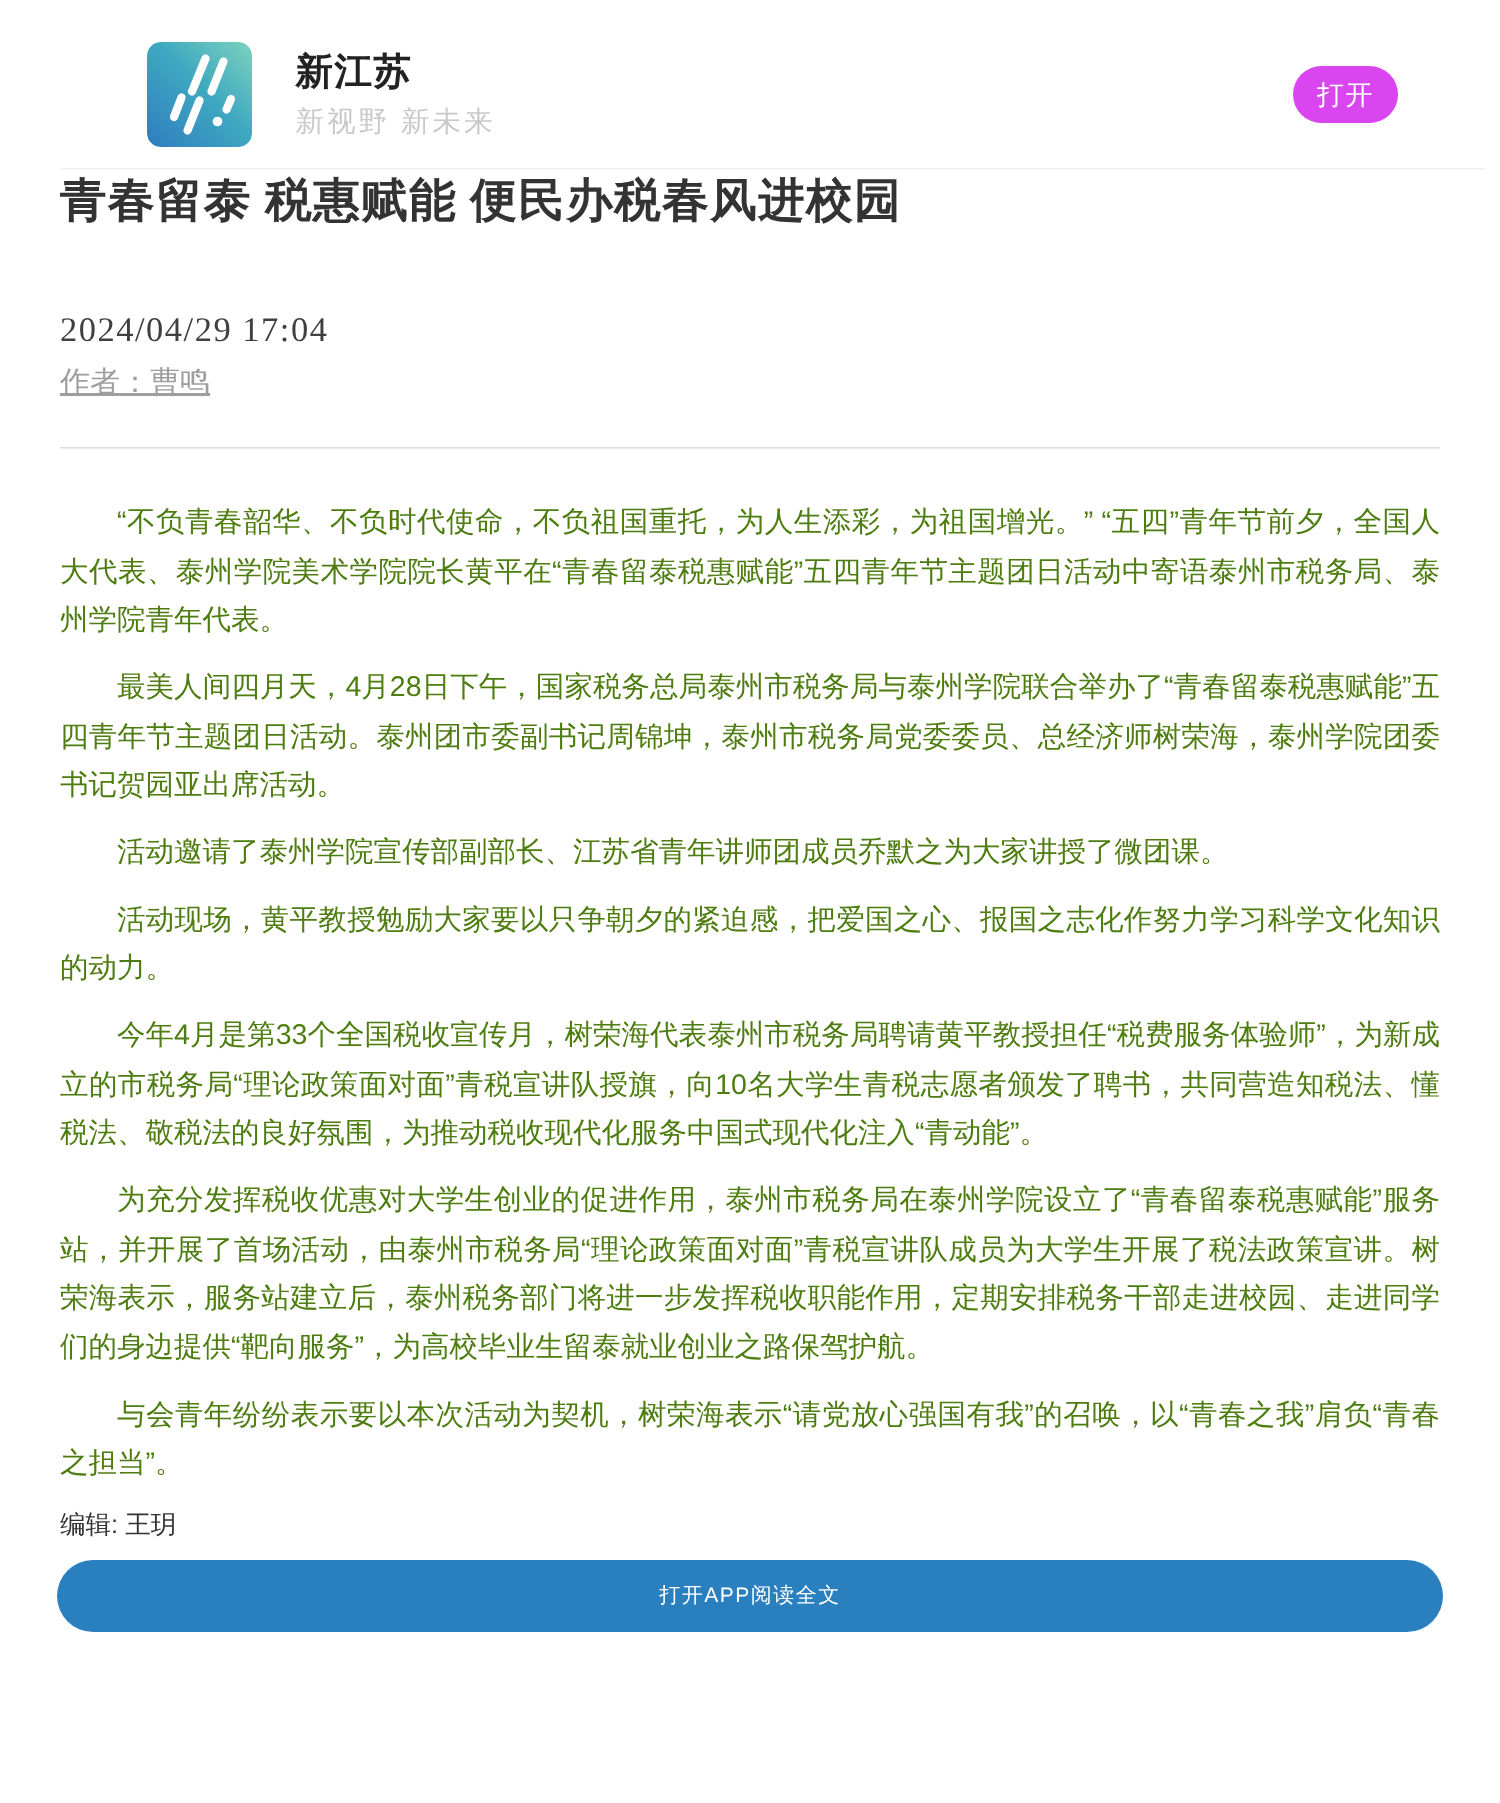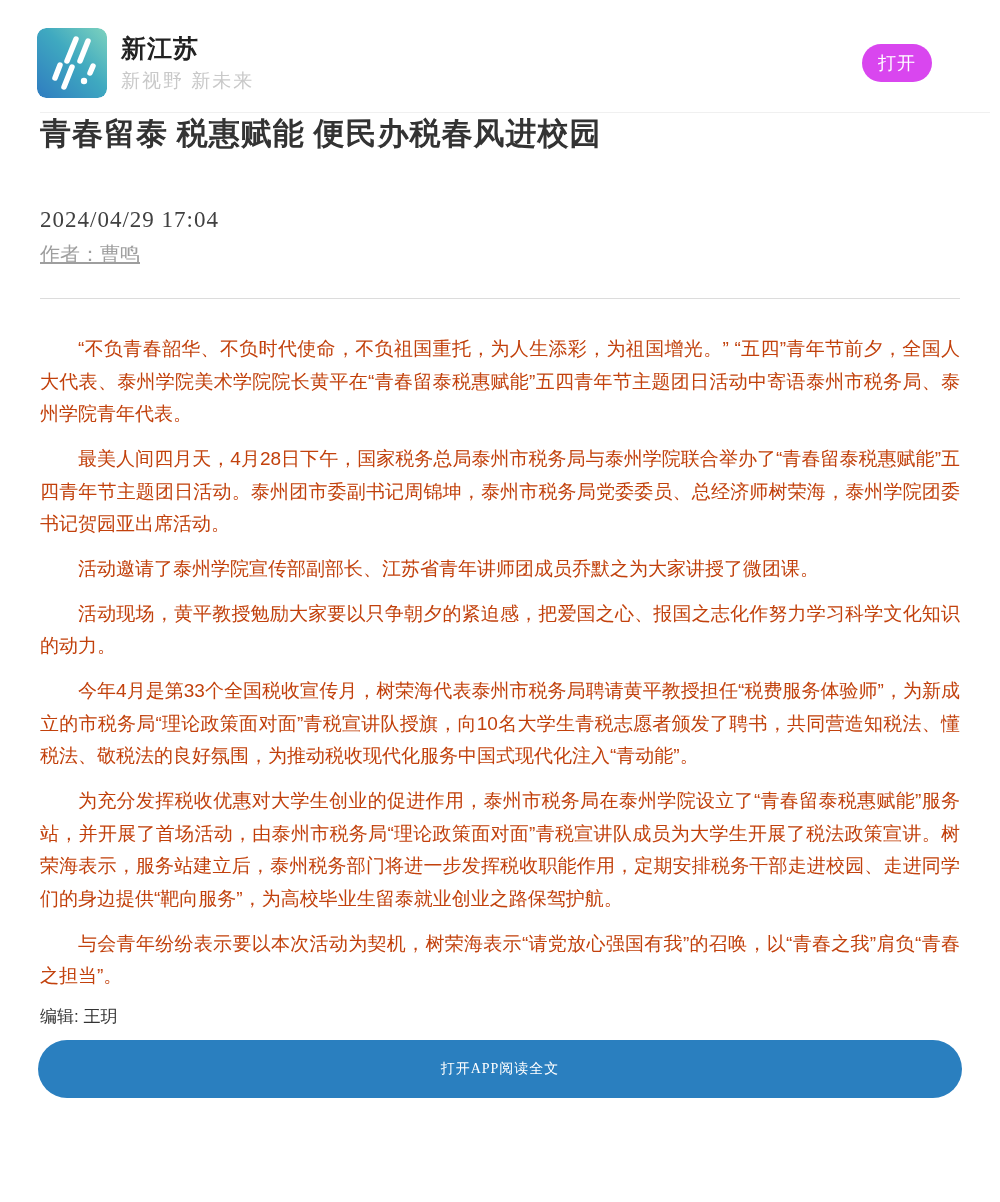--- a/index.html
+++ b/index.html
@@ -11,21 +11,22 @@
     width: 1000px;
     height: 1202px;
     background: #fff;
     position: relative;
     overflow: hidden;
   }
   
   .header {
     display: flex;
     align-items: center;
-    padding: 28px 68px 14px 37px;
+    padding: 28px 68px 14px 98px;
+    gap: 15px;
   }
   .logo {
     width: 70px;
     height: 70px;
     border-radius: 9px;
     overflow: hidden;
     flex: 0 0 auto;
   }
   .brand-text { margin-left: 14px; flex: 1; }
   .brand-name {
@@ -81,49 +82,49 @@
   }
   .divider-mid {
     height: 1px;
     background: #dcdcdc;
     margin-top: 30px;
   }
   
   .article-body { padding-top: 34px; }
   .article-body .para {
     font-size: 19px;
-    color: #c2410c;
+    color: #4d7c0f;
     line-height: 1.72;
     text-indent: 2em;
     text-align: justify;
     margin-bottom: 12px;
   }
   .editor-line {
     font-size: 17px;
     color: #333;
     margin-top: 10px;
   }
   
   .footer {
     position: absolute;
     left: 38px;
     right: 38px;
     top: 1040px;
   }
   .open-app-btn {
     width: 100%;
-    height: 58px;
+    height: 48px;
     background: #2a7fbf;
     border: none;
     border-radius: 31px;
     color: #fff;
     font-size: 14px;
     cursor: pointer;
     letter-spacing: 1px;
-    font-family: Liberation Serif, serif;
+    font-family: Liberation Sans, sans-serif;
   }
 </style>
 </head>
 <body>
 
 <div class="page">
 
   <div class="header">
     <div class="logo">
       <svg width="70" height="70" viewBox="0 0 70 70" xmlns="http://www.w3.org/2000/svg">

